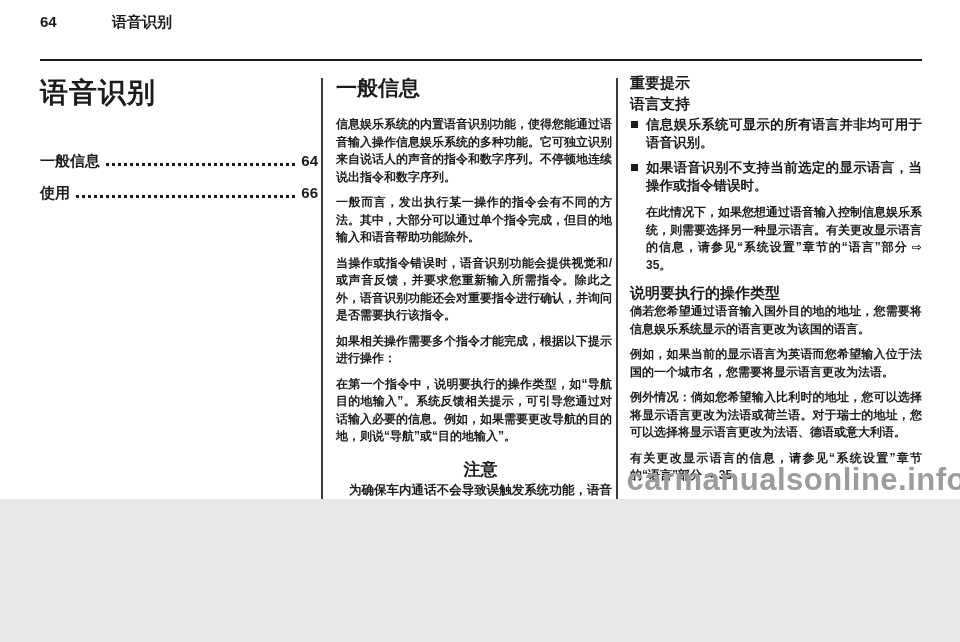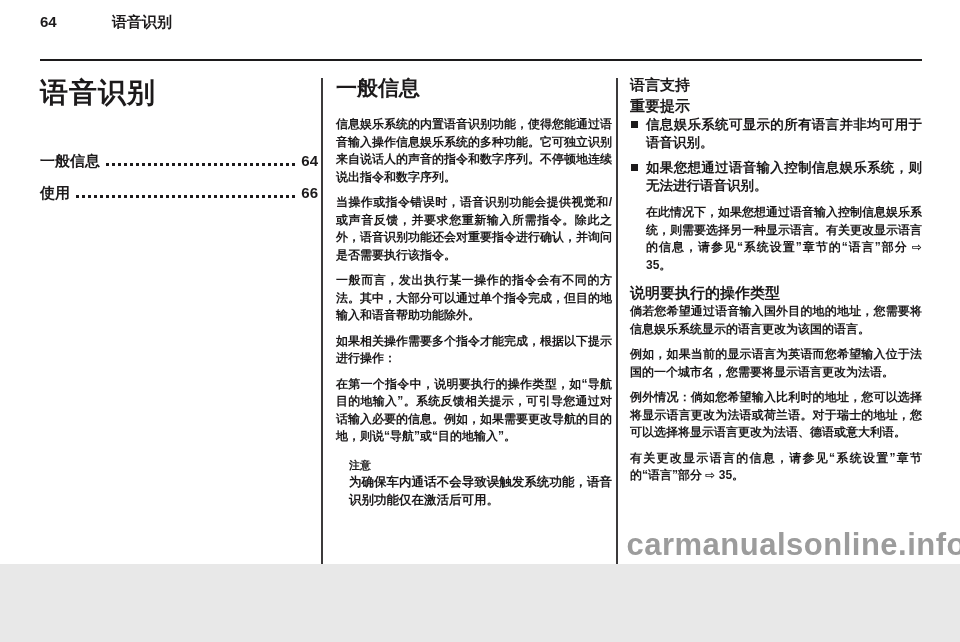--- a/index.html
+++ b/index.html
@@ -1,20 +1,20 @@
 <!DOCTYPE html>
 <html><head>
 <meta charset="utf-8">
 <style>
   * { margin: 0; padding: 0; box-sizing: border-box; }
   html, body { background: #e8e8e8; }
   .page {
     position: relative;
     width: 960px;
-    height: 564px;
+    height: 499px;
     background: #ffffff;
     font-family: "Liberation Sans", "DejaVu Sans", sans-serif;
     color: #1c1a1b;
     overflow: hidden;
   }
   
   .runhead {
     position: absolute;
     top: 13px; left: 40px; right: 38px;
     display: flex;
@@ -77,23 +77,23 @@
     font-weight: bold;
     margin-bottom: 8px;
   }
   .gap-top { margin-top: 10px; }
 
   .note-block {
     margin-top: 12px;
     padding-left: 13px;
   }
   .note-title {
-    font-size: 11px;
+    font-size: 17px;
     font-weight: bold;
-    text-align: left;
+    text-align: center;
   }
   .note-body {
     font-size: 12.5px;
     line-height: 18px;
     font-weight: bold;
   }
 
   .bullet-row {
     display: flex;
     margin-bottom: 8px;
@@ -149,42 +149,42 @@
       <span>使用</span>
       <span class="toc-leader"></span>
       <span class="toc-page">66</span>
     </div>
   </div>
 
   <div class="col col2">
     <div class="h1">一般信息</div>
 
     <p class="body-text">信息娱乐系统的内置语音识别功能，使得您能通过语音输入操作信息娱乐系统的多种功能。它可独立识别来自说话人的声音的指令和数字序列。不停顿地连续说出指令和数字序列。</p>
+    <p class="body-text">一般而言，发出执行某一操作的指令会有不同的方法。其中，大部分可以通过单个指令完成，但目的地输入和语音帮助功能除外。</p>
     <p class="body-text">当操作或指令错误时，语音识别功能会提供视觉和/或声音反馈，并要求您重新输入所需指令。除此之外，语音识别功能还会对重要指令进行确认，并询问是否需要执行该指令。</p>
-    <p class="body-text">一般而言，发出执行某一操作的指令会有不同的方法。其中，大部分可以通过单个指令完成，但目的地输入和语音帮助功能除外。</p>
     <p class="body-text">如果相关操作需要多个指令才能完成，根据以下提示进行操作：</p>
     <p class="body-text">在第一个指令中，说明要执行的操作类型，如“导航目的地输入”。系统反馈相关提示，可引导您通过对话输入必要的信息。例如，如果需要更改导航的目的地，则说“导航”或“目的地输入”。</p>
 
     <div class="note-block">
       <div class="note-title">注意</div>
       <div class="note-body">为确保车内通话不会导致误触发系统功能，语音识别功能仅在激活后可用。</div>
     </div>
   </div>
 
   <div class="col col3">
+    <div class="h2" style="margin-top:0;">重要提示</div>
     <div class="h2" style="margin-bottom:2px;">语言支持</div>
-    <div class="h2" style="margin-top:0;">重要提示</div>
 
     <div class="bullet-row">
       <span class="bullet-sq"></span>
       <span class="bullet-text">信息娱乐系统可显示的所有语言并非均可用于语音识别。</span>
     </div>
     <div class="bullet-row">
       <span class="bullet-sq"></span>
-      <span class="bullet-text">如果您想通过语音输入控制信息娱乐系统，则无法进行语音识别。</span>
+      <span class="bullet-text">如果语音识别不支持当前选定的显示语言，当操作或指令错误时。</span>
     </div>
 
     <p class="body-text indented gap-top">在此情况下，如果您想通过语音输入控制信息娱乐系统，则需要选择另一种显示语言。有关更改显示语言的信息，请参见“系统设置”章节的“语言”部分 ⇨ 35。</p>
 
     <div class="h2 gap-top">说明要执行的操作类型</div>
     <p class="body-text">倘若您希望通过语音输入国外目的地的地址，您需要将信息娱乐系统显示的语言更改为该国的语言。</p>
     <p class="body-text">例如，如果当前的显示语言为英语而您希望输入位于法国的一个城市名，您需要将显示语言更改为法语。</p>
     <p class="body-text">例外情况：倘如您希望输入比利时的地址，您可以选择将显示语言更改为法语或荷兰语。对于瑞士的地址，您可以选择将显示语言更改为法语、德语或意大利语。</p>
     <p class="body-text">有关更改显示语言的信息，请参见“系统设置”章节的“语言”部分 ⇨ 35。</p>
   </div>

